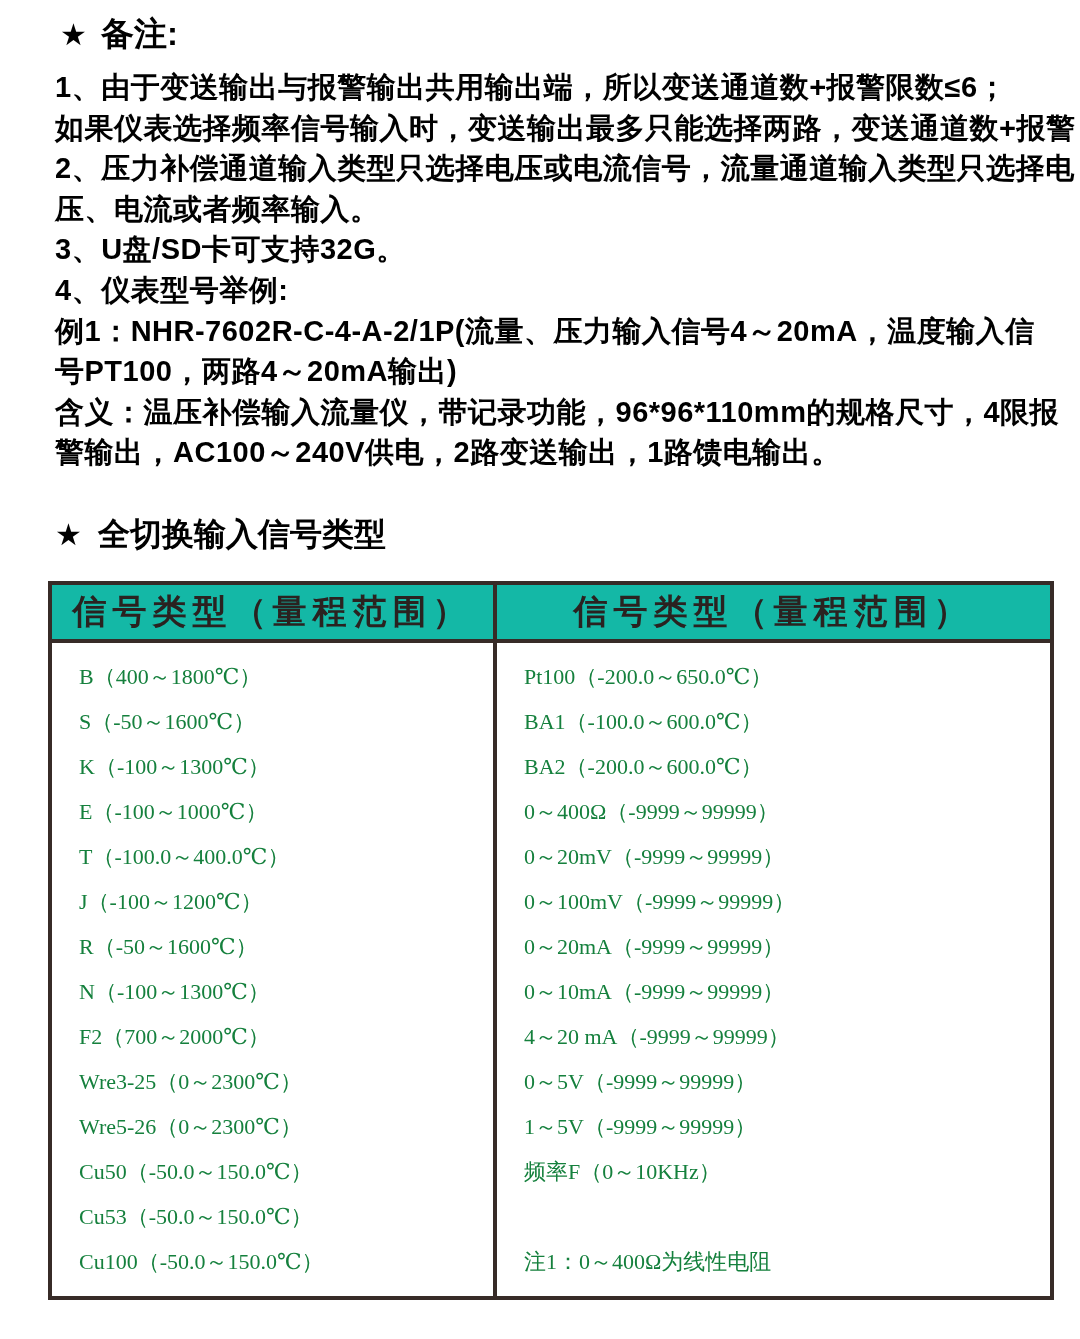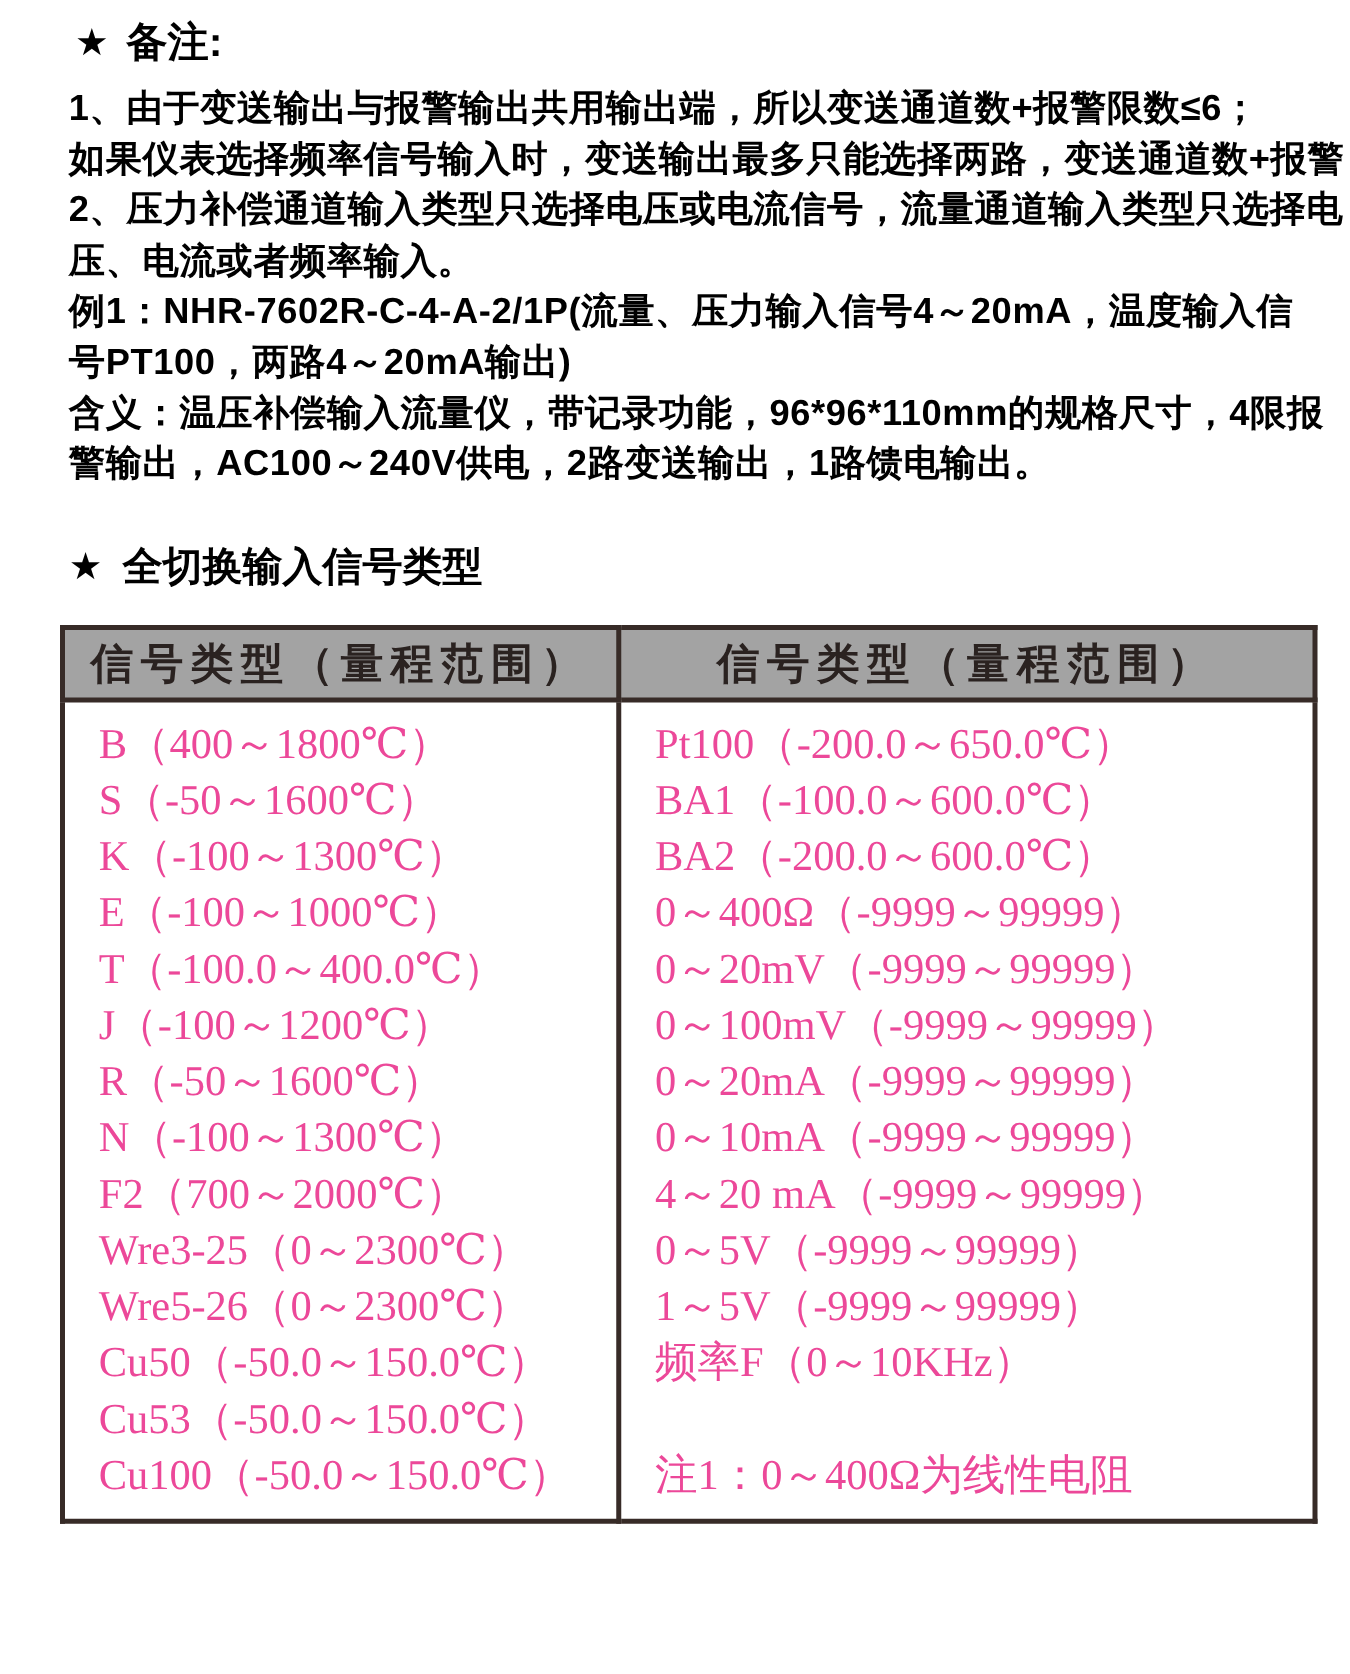--- a/index.html
+++ b/index.html
@@ -49,35 +49,35 @@
     margin: 24px 0 0 -7px;   
     border-collapse: collapse;
     width: 1002px;
     table-layout: fixed;
     font-family: "Liberation Serif", "DejaVu Serif", serif;
   }
   table.signal, table.signal th, table.signal td {
     border: 4px solid #372b27;
   }
   table.signal th {
-    background: #a3a3a3;
+    background: #14b8a6;
     height: 58px;
     font-size: 34px;
     font-weight: 700;
     letter-spacing: 6px;
     text-align: center;
     color: #2a2220;
     vertical-align: middle;
     white-space: nowrap;
   }
   table.signal td {
     vertical-align: top;
     padding: 11px 0 12px 27px;
-    font-size: 34px;
-    color: #ec4899;
+    font-size: 22px;
+    color: #15803d;
     background: #ffffff;
   }
   .cell-line {
     line-height: 45px;
     min-height: 45px;
     white-space: nowrap;
   }
 </style>
 </head>
 <body>
@@ -86,20 +86,22 @@
 
   <div>
     <div class="notes-title">
       <span class="star">★</span>
       <span>备注:</span>
     </div>
     <div class="note-line">1、由于变送输出与报警输出共用输出端，所以变送通道数+报警限数≤6；</div>
     <div class="note-line">如果仪表选择频率信号输入时，变送输出最多只能选择两路，变送通道数+报警</div>
     <div class="note-line">2、压力补偿通道输入类型只选择电压或电流信号，流量通道输入类型只选择电</div>
     <div class="note-line">压、电流或者频率输入。</div>
+    <div class="note-line">3、U盘/SD卡可支持32G。</div>
+    <div class="note-line">4、仪表型号举例:</div>
     <div class="note-line">例1：NHR-7602R-C-4-A-2/1P(流量、压力输入信号4～20mA，温度输入信</div>
     <div class="note-line">号PT100，两路4～20mA输出)</div>
     <div class="note-line">含义：温压补偿输入流量仪，带记录功能，96*96*110mm的规格尺寸，4限报</div>
     <div class="note-line">警输出，AC100～240V供电，2路变送输出，1路馈电输出。</div>
   </div>
 
   <div class="section-title">
     <span class="star">★</span>
     <span>全切换输入信号类型</span>
   </div>

